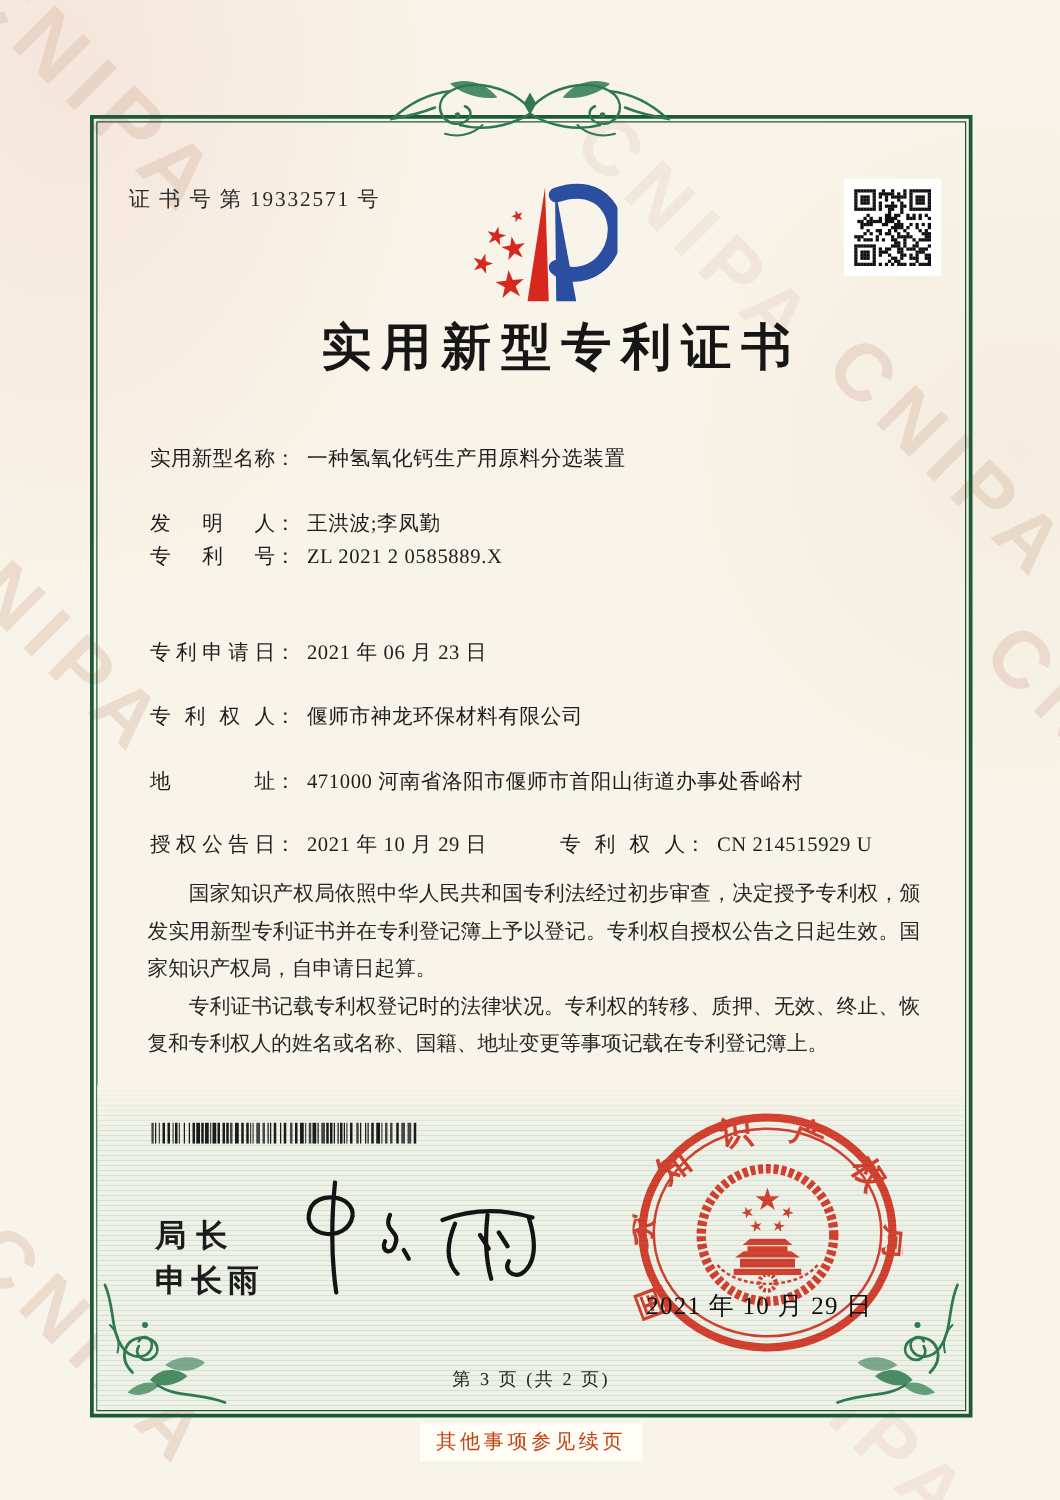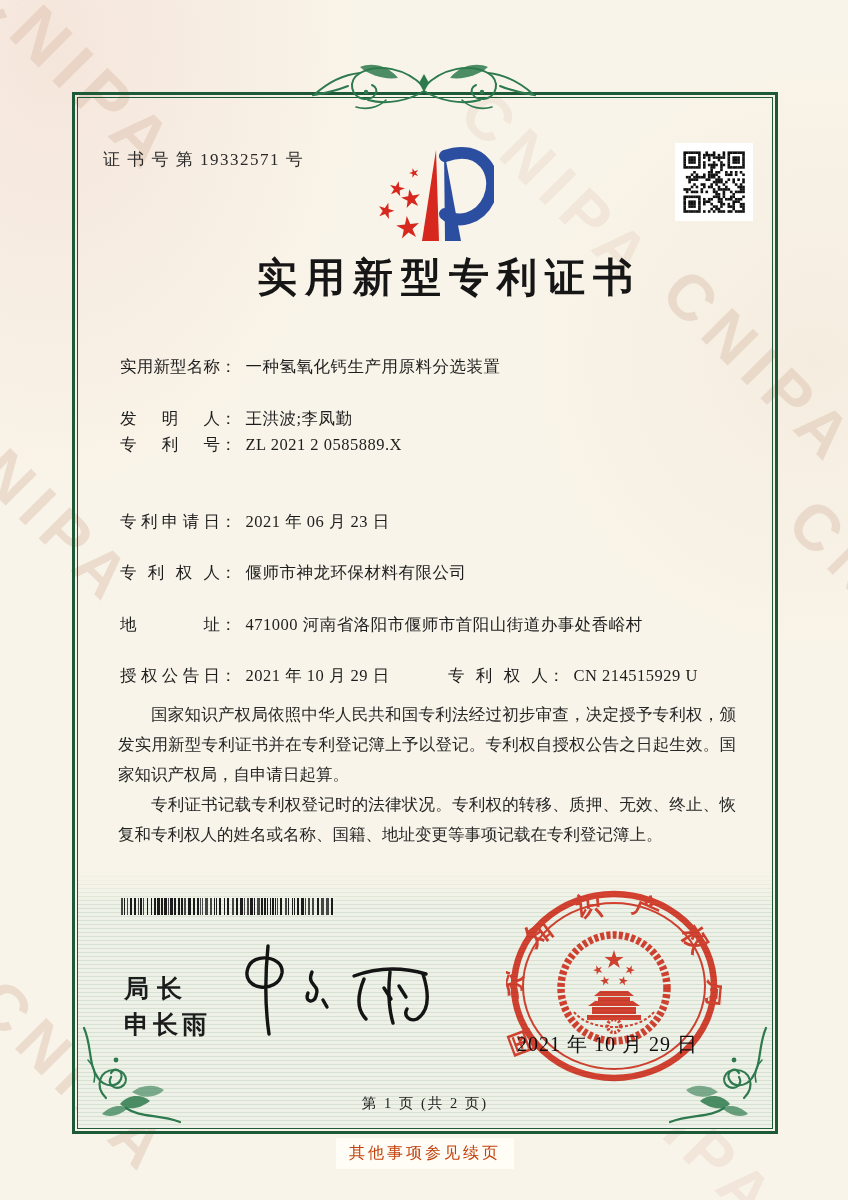--- a/index.html
+++ b/index.html
@@ -553,16 +553,16 @@
         <rect x="-27" y="13" width="54" height="5"></rect>
       </g>
       <circle cx="0" cy="42" r="6.5" fill="none" stroke="#e23b2a" stroke-width="3.5" stroke-dasharray="2.2 1.6"></circle>
       <path d="M-40,28 C-32,38 -16,43 -1,43" fill="none" stroke="#e23b2a" stroke-width="2" stroke-dasharray="3 2"></path>
       <path d="M40,28 C32,38 16,43 1,43" fill="none" stroke="#e23b2a" stroke-width="2" stroke-dasharray="3 2"></path>
     </g>
   </svg>
 
   <div class="seal-date">2021 年 10 月 29 日</div>
 
-  <div class="page-info">第 1 页 (共 2 页)</div>
+  <div class="page-info">第 3 页 (共 2 页)</div>
   <div class="cont-box">其他事项参见续页</div>
 
 </div>
 
 </body></html>

